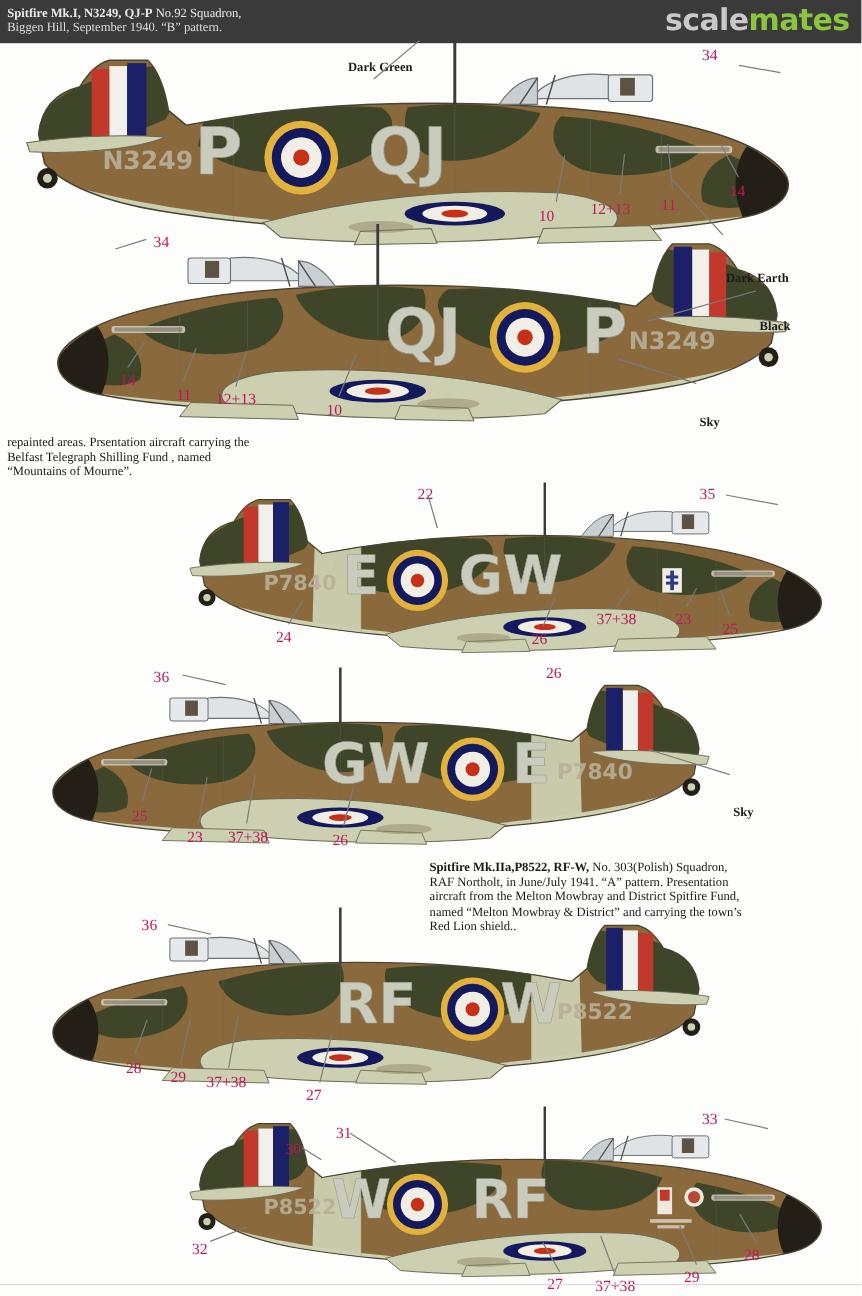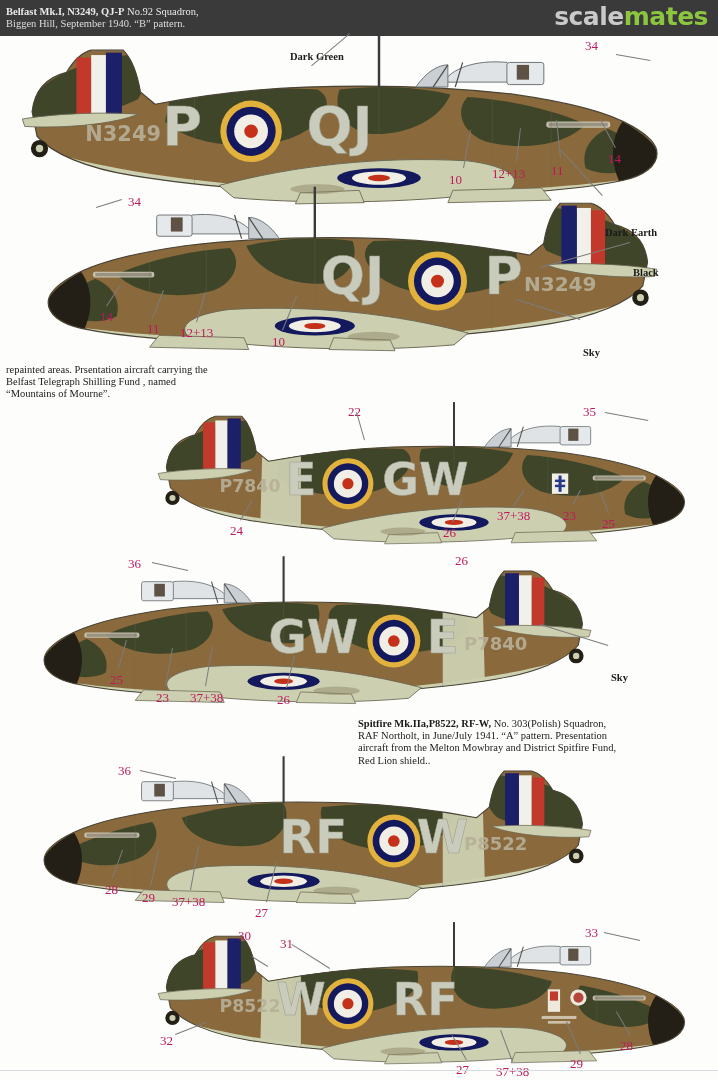--- a/index.html
+++ b/index.html
@@ -403,34 +403,35 @@
       </div>
     </div>
 
   <div id="header">
     <div id="logo">
       <span class="s1">scale</span><span class="s2">mates</span>
     </div>
   </div>
 
   <div class="cap" id="cap1">
-    <div class="ln"><b>Belfast Mk.I, N3249, QJ-P</b><span> No.92 Squadron,</span></div>
+    <div class="ln"><b>Spitfire Mk.I, N3249, QJ-P</b><span> No.92 Squadron,</span></div>
     <div class="ln dim">Biggen Hill, September 1940. “B” pattern.</div>
   </div>
 
   <div class="cap" id="cap2">
     <div>repainted areas. Prsentation aircraft carrying the</div>
     <div>Belfast Telegraph Shilling Fund , named</div>
     <div>“Mountains of Mourne”.</div>
   </div>
 
   <div class="cap" id="cap3">
     <div><b>Spitfire Mk.IIa,P8522, RF-W,</b><span>  No. 303(Polish) Squadron,</span></div>
     <div>RAF Northolt, in June/July 1941. “A” pattern. Presentation</div>
     <div>aircraft from the Melton Mowbray and District Spitfire Fund,</div>
+    <div> named “Melton Mowbray &amp; District” and carrying the town’s</div>
     <div>Red Lion shield..</div>
   </div>
 
   <div id="labels">
       <div class="num" style="left: 585px; top: 38px;">34</div>
       <div class="num" style="left: 449px; top: 172px;">10</div>
       <div class="num" style="left: 492px; top: 166px;">12+13</div>
       <div class="num" style="left: 551px; top: 163px;">11</div>
       <div class="num" style="left: 608px; top: 151px;">14</div>
       <div class="num" style="left: 128px; top: 194px;">34</div>
@@ -449,21 +450,21 @@
       <div class="num" style="left: 110px; top: 672px;">25</div>
       <div class="num" style="left: 156px; top: 690px;">23</div>
       <div class="num" style="left: 190px; top: 690px;">37+38</div>
       <div class="num" style="left: 277px; top: 692px;">26</div>
       <div class="num" style="left: 455px; top: 553px;">26</div>
       <div class="num" style="left: 118px; top: 763px;">36</div>
       <div class="num" style="left: 105px; top: 882px;">28</div>
       <div class="num" style="left: 142px; top: 890px;">29</div>
       <div class="num" style="left: 172px; top: 894px;">37+38</div>
       <div class="num" style="left: 255px; top: 905px;">27</div>
-      <div class="num" style="left: 238px; top: 928px;">30</div>
+      <div class="num" style="left: 238px; top: 950px;">30</div>
       <div class="num" style="left: 280px; top: 936px;">31</div>
       <div class="num" style="left: 160px; top: 1033px;">32</div>
       <div class="num" style="left: 585px; top: 925px;">33</div>
       <div class="num" style="left: 456px; top: 1062px;">27</div>
       <div class="num" style="left: 496px; top: 1064px;">37+38</div>
       <div class="num" style="left: 570px; top: 1056px;">29</div>
       <div class="num" style="left: 620px; top: 1038px;">28</div>
       <div class="colorlab" style="left: 290px; top: 22px;">Dark Green</div>
       <div class="colorlab" style="left: 605px; top: 198px;">Dark Earth</div>
       <div class="colorlab" style="left: 633px; top: 238px;">Black</div>

